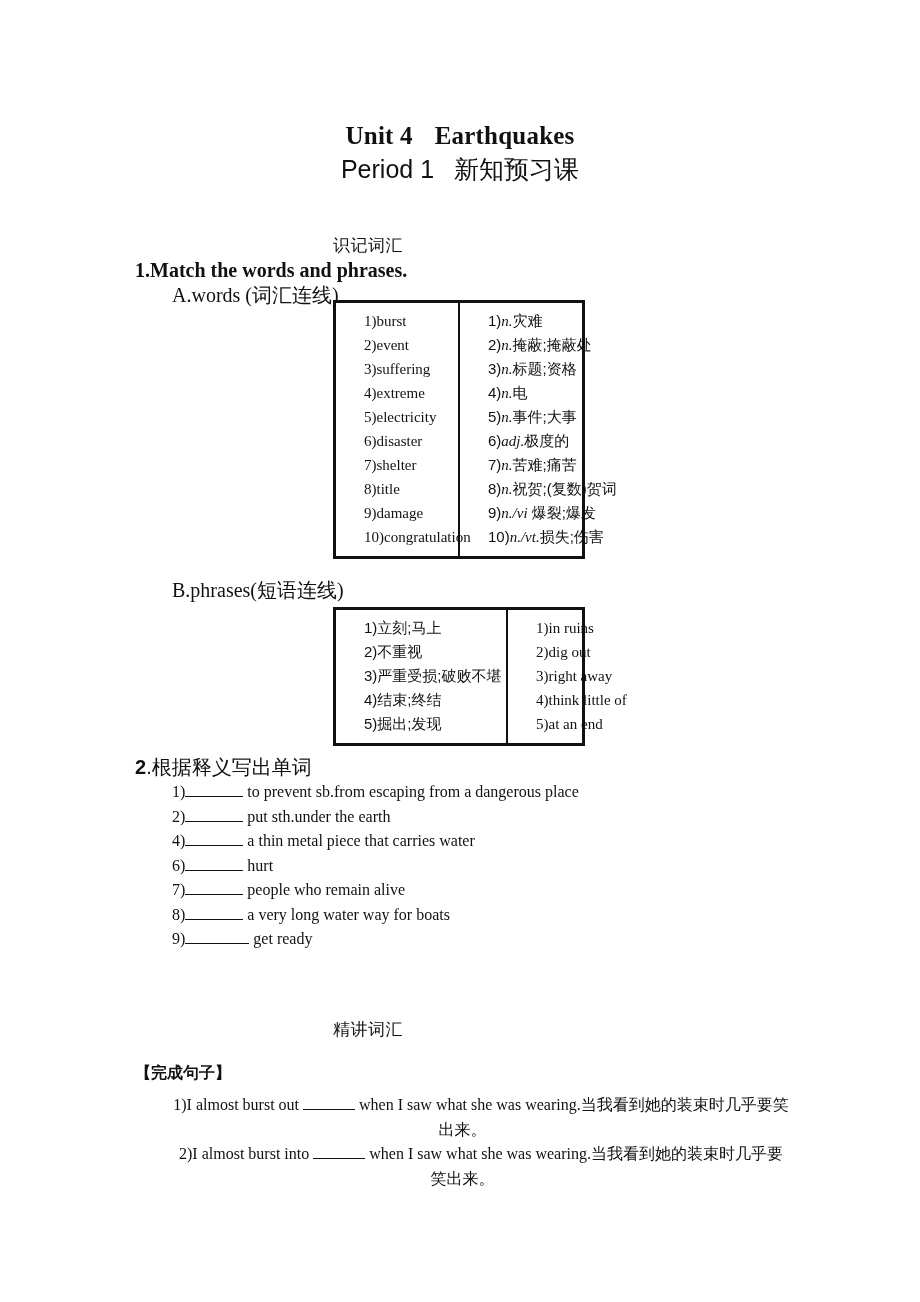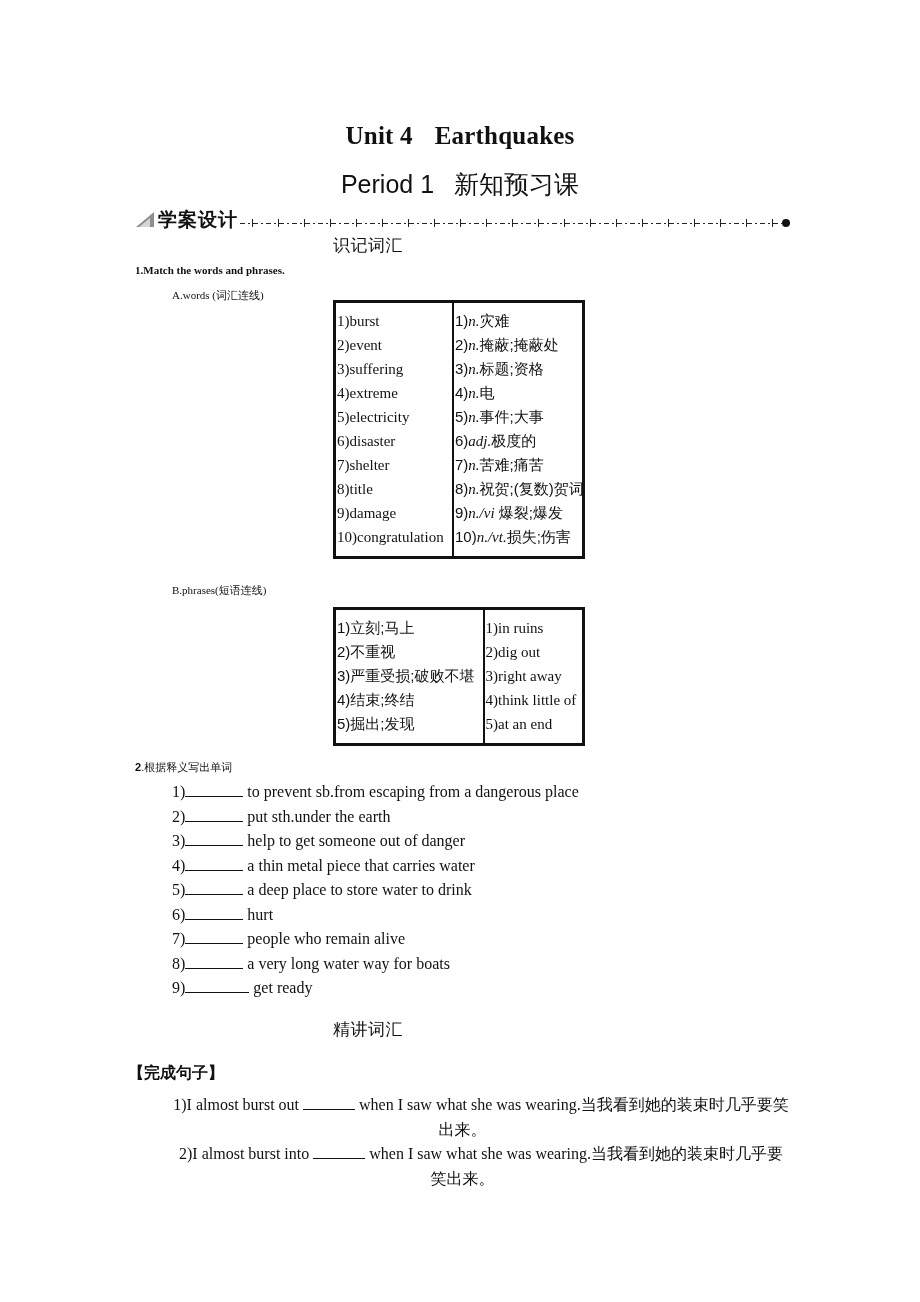--- a/index.html
+++ b/index.html
@@ -31,21 +31,21 @@
     text-align: center;
     font-size: 25px;
     font-weight: bold;
     letter-spacing: 0.2px;
     font-family: "Liberation Serif", "DejaVu Serif", serif;
   }
   .unit-title .gap { display: inline-block; width: 22px; }
 
   .period-title {
     position: absolute;
-    left: 0; top: 168px;
+    left: 0; top: 153px;
     width: 920px;
     text-align: center;
     font-size: 25px;
     font-weight: normal;
     font-family: "Liberation Sans", "DejaVu Sans", sans-serif;
   }
   .period-title .gap { display: inline-block; width: 20px; }
 
   
   .banner {
@@ -115,21 +115,21 @@
     font-size: 17px;
     font-family: "Liberation Sans", "DejaVu Sans", sans-serif;
     letter-spacing: 0.5px;
   }
   #sub-shiji { top: 234px; }
   #sub-jingjiang { top: 1018px; }
 
   
   .txt {
     position: absolute;
-    font-size: 11px;
+    font-size: 20px;
     line-height: 20px;
   }
   .ital { font-style: italic; }
   .han  { font-family: "Liberation Sans", "DejaVu Sans", sans-serif; }
 
   #q1-label   { left: 135px; top: 260px; font-weight: bold; }
   #a-words    { left: 172px; top: 285px; }
   #b-phrases  { left: 172px; top: 580px; }
   #q2-label   { left: 135px; top: 757px; }
   #q2-label .num { font-weight: bold; }
@@ -137,21 +137,21 @@
   
   .mtable {
     position: absolute;
     border: 3px solid #111;
     box-sizing: border-box;
     background: #fff;
     display: flex;
   }
   .mtable .col {
     box-sizing: border-box;
-    padding: 6px 8px 7px 1px;
+    padding: 6px 8px 7px 28px;
   }
   .mtable .col.left  { border-right: 2px solid #111; }
   .mtable .row {
     font-size: 15px;
     line-height: 24px;
     white-space: nowrap;
   }
 
   #table-words {
     left: 333px; top: 300px;
@@ -192,21 +192,21 @@
     left: 135px; top: 1038px;
     font-size: 16px;
     font-weight: bold;
     white-space: nowrap;
   }
   #entry-burst .pos { font-style: italic; }
   #entry-burst .sp { display: inline-block; width: 6px; }
 
   #complete-label {
     position: absolute;
-    left: 128px; top: 1063px;
+    left: 135px; top: 1063px;
     font-size: 16px;
     font-weight: bold;
     font-family: "Liberation Sans", "DejaVu Sans", sans-serif;
   }
 
   .sent {
     position: absolute;
     left: 135px;
     width: 655px;
     font-size: 16px;
@@ -223,30 +223,20 @@
 <div class="page">
 
   <div class="unit-title">
     <span>Unit 4</span><span class="gap"></span><span>Earthquakes</span>
   </div>
 
   <div class="period-title">
     <span>Period 1</span><span class="gap"></span><span>新知预习课</span>
   </div>
 
-  <div class="banner">
-    <span class="flag"></span>
-    <span class="flag-inner"></span>
-    <span class="btitle">学案设计</span>
-    <span class="rule">
-      <span class="dashline"></span>
-      <span class="ticks"></span>
-      <span class="dot"></span>
-    </span>
-  </div>
 
   <div class="subsection" id="sub-shiji">识记词汇</div>
 
   <div class="txt" id="q1-label">1.Match the words and phrases.</div>
 
   <div class="txt" id="a-words">A.words (词汇连线)</div>
 
   <div class="mtable" id="table-words">
     <div class="col left" id="words-left">
         <div class="row">1)burst</div>
@@ -293,23 +283,21 @@
       </div>
   </div>
 
   <div class="txt han" id="q2-label">
     <span class="num">2</span><span>.根据释义写出单词</span>
   </div>
 
   <div class="deflist" id="deflist">
       <div class="item"><span>1)</span><span class="blank-s" style="width: 58px;"></span><span> to prevent sb.from escaping from a dangerous place</span></div>
       <div class="item"><span>2)</span><span class="blank-s" style="width: 58px;"></span><span> put sth.under the earth</span></div>
-      <div class="item"><span>3)</span><span class="blank-s" style="width: 58px;"></span><span> help to get someone out of danger</span></div>
       <div class="item"><span>4)</span><span class="blank-s" style="width: 58px;"></span><span> a thin metal piece that carries water</span></div>
-      <div class="item"><span>5)</span><span class="blank-s" style="width: 58px;"></span><span> a deep place to store water to drink</span></div>
       <div class="item"><span>6)</span><span class="blank-s" style="width: 58px;"></span><span> hurt</span></div>
       <div class="item"><span>7)</span><span class="blank-s" style="width: 58px;"></span><span> people who remain alive</span></div>
       <div class="item"><span>8)</span><span class="blank-s" style="width: 58px;"></span><span> a very long water way for boats</span></div>
       <div class="item"><span>9)</span><span class="blank-s" style="width: 64px;"></span><span> get ready</span></div>
     </div>
 
   <div class="subsection" id="sub-jingjiang">精讲词汇</div>
 
 
   <div id="complete-label">【完成句子】</div>

